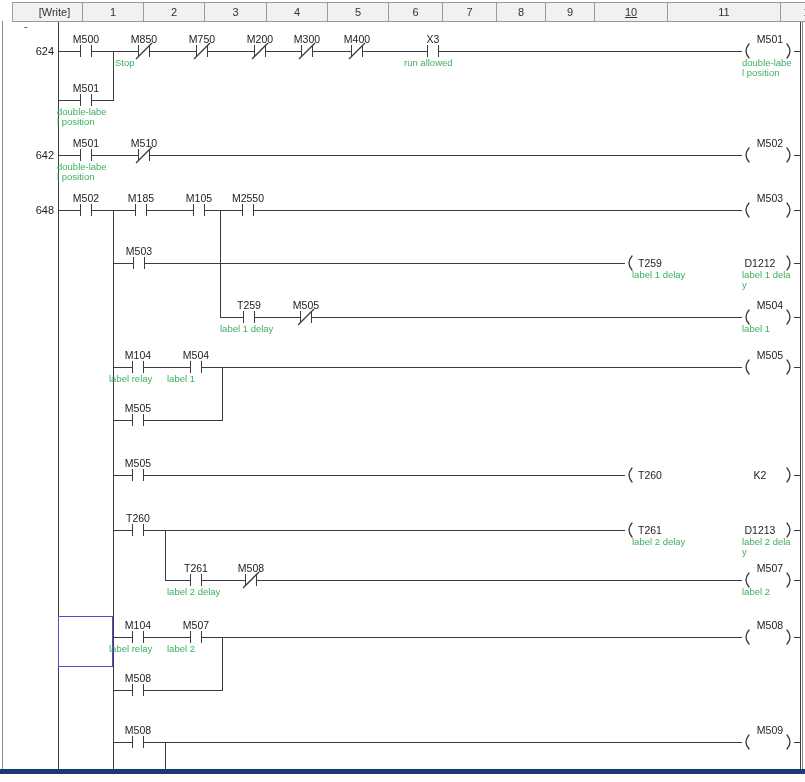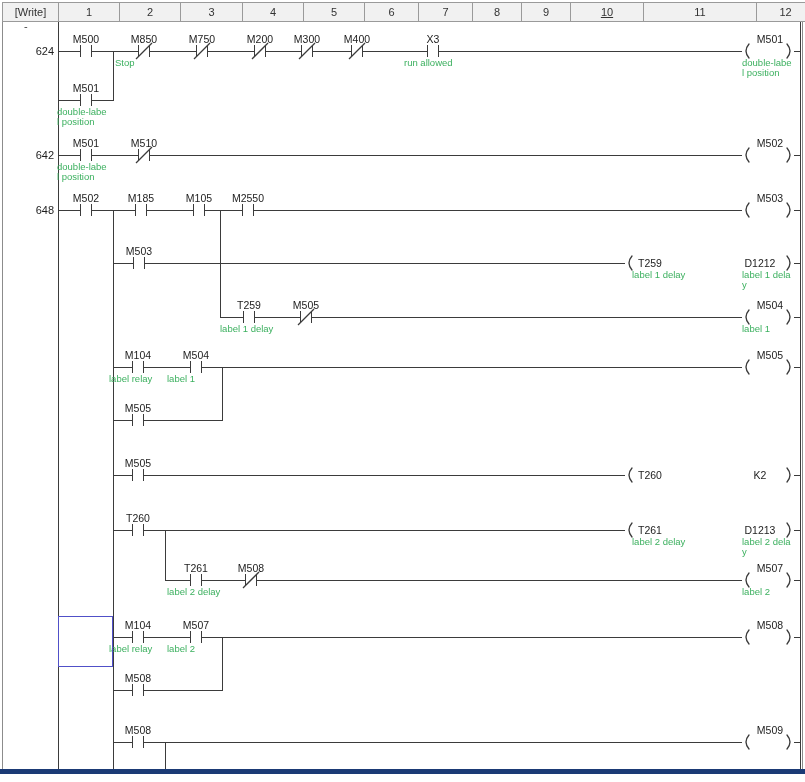--- a/index.html
+++ b/index.html
@@ -1,21 +1,21 @@
 <!DOCTYPE html>
 <html><head>
 <meta charset="utf-8">
 <style>
   html,body{margin:0;padding:0;background:#ffffff;}
   .screen{position:relative;width:805px;height:782px;background:#ffffff;overflow:hidden;
           font-family:"Liberation Sans",sans-serif;}
   .header{position:absolute;left:2px;top:2px;display:flex;z-index:5;}
   .hcell{height:18px;line-height:18px;text-align:center;font-size:11px;color:#333;
          background:#f1f1f1;border:1px solid #9a9a9a;margin-left:-1px;box-sizing:content-box;}
-  .hcell.first{margin-left:0;}
+  .hcell.first{margin-left:10px;padding-left:14px;}
   .cursor-mark{position:absolute;left:24px;top:20px;font-size:11px;color:#444;z-index:5;}
   svg{position:absolute;left:0;top:0;}
   text{font-family:"Liberation Sans",sans-serif;}
   .lbl{font-size:10.5px;fill:#1d1d1d;}
   .cmt{font-size:9.5px;}
   .stp{font-size:11px;fill:#1d1d1d;}
 </style>
 </head>
 <body>
 

